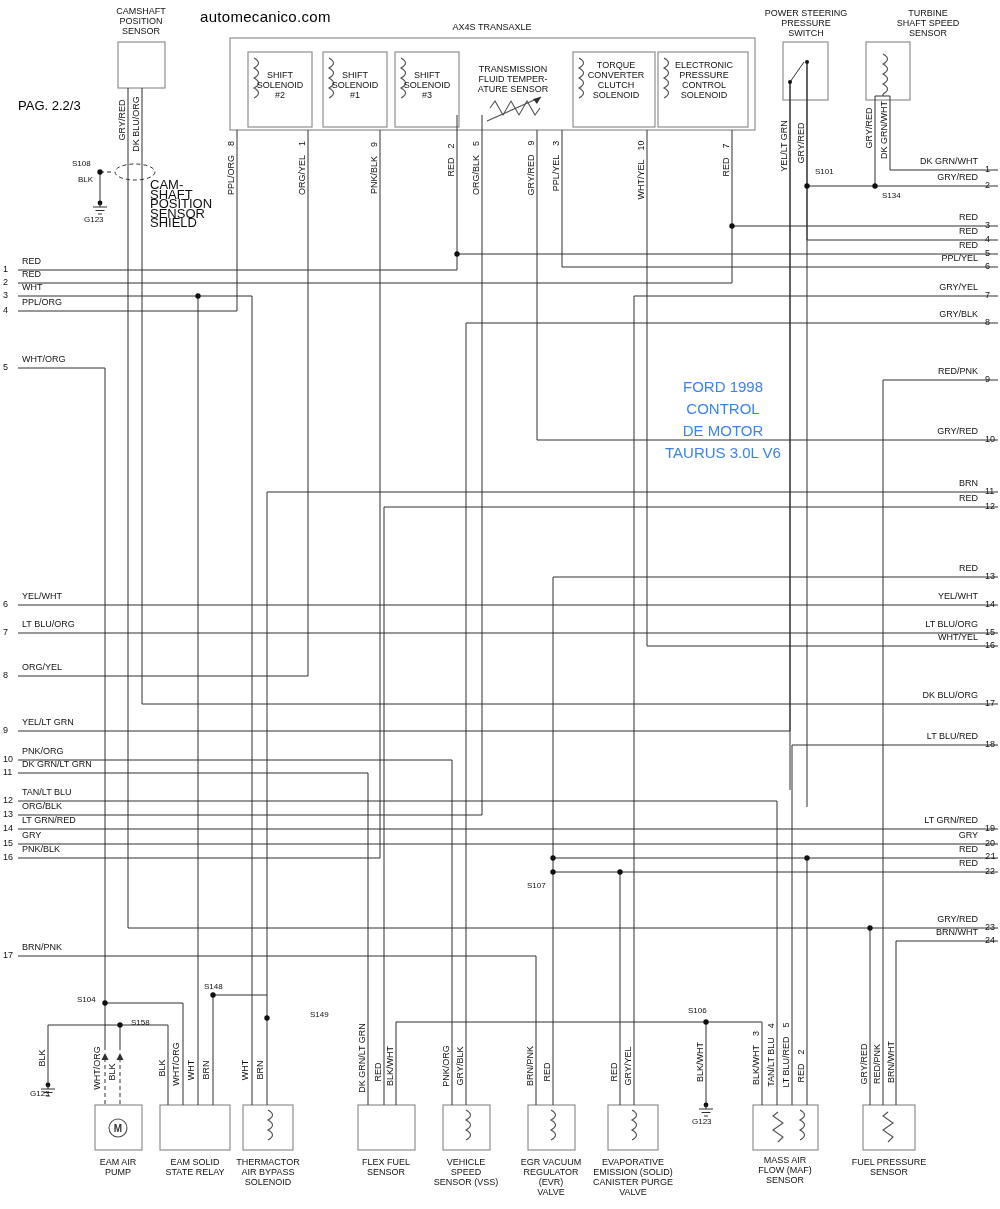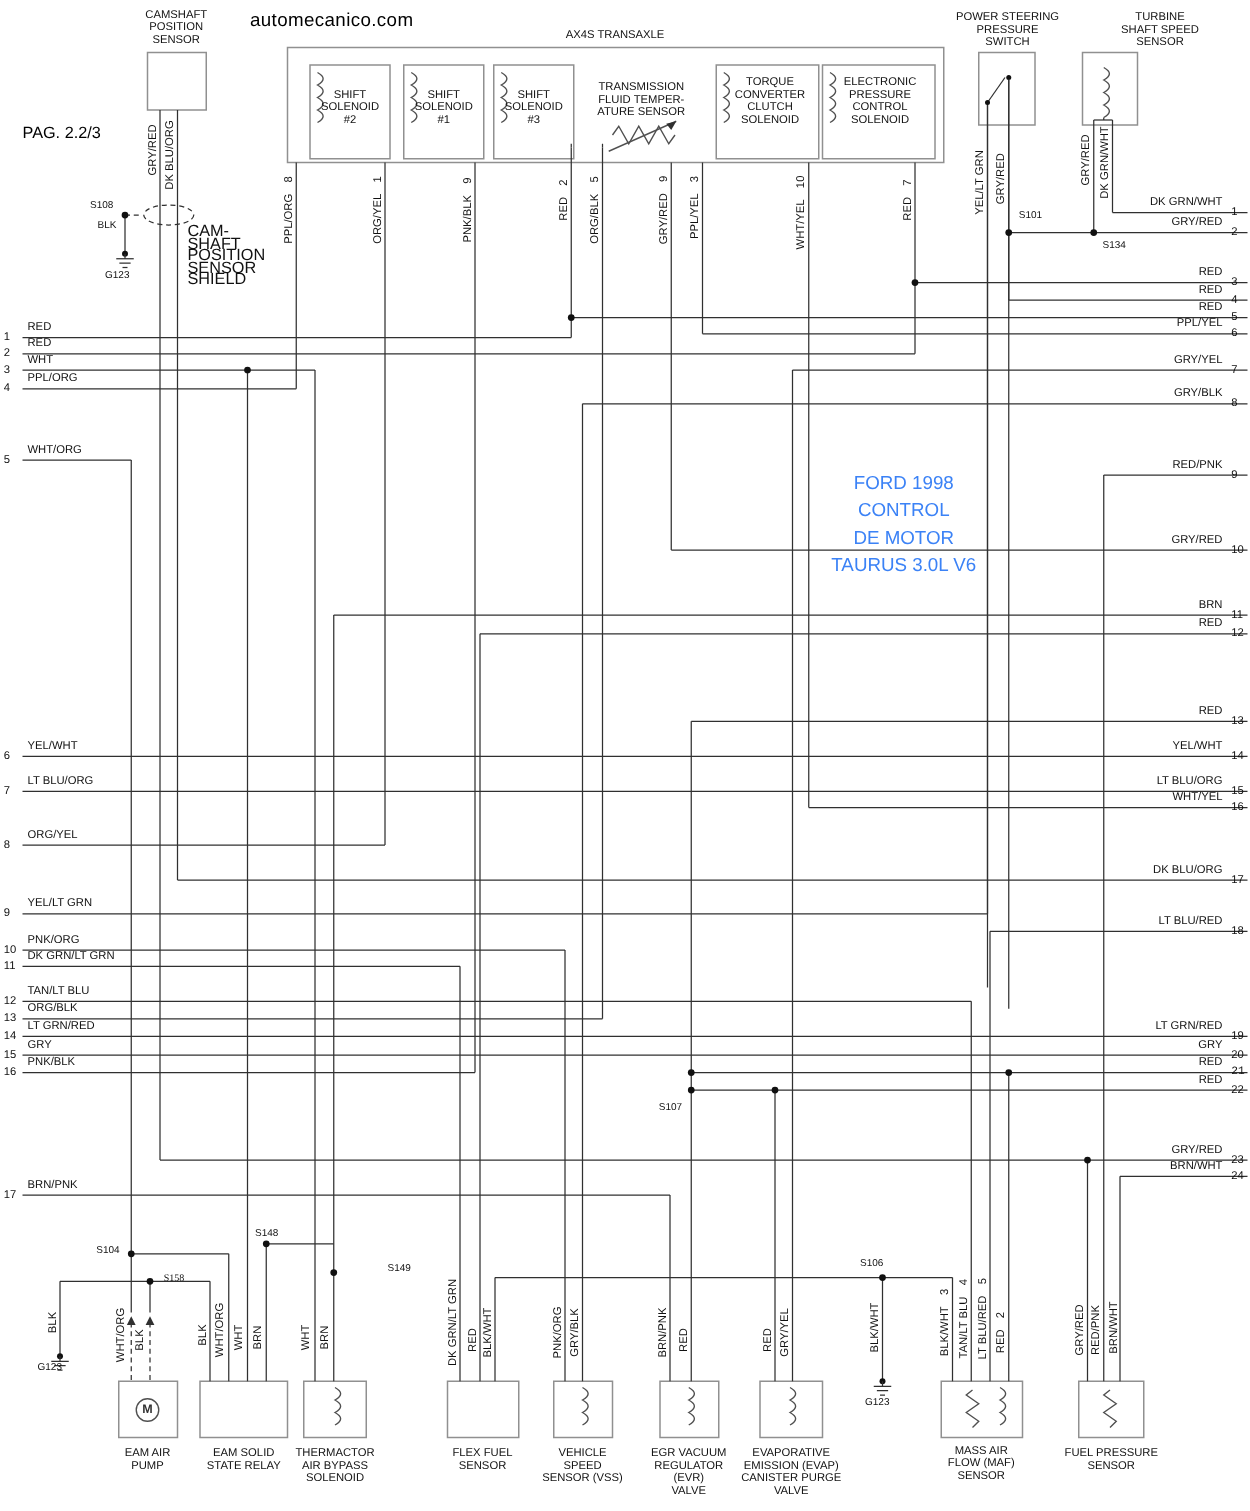--- a/index.html
+++ b/index.html
@@ -341,21 +341,21 @@
       <div class="lbl rot" style="left: 864px; top: 1064px;"><span>GRY/RED</span><span class="pin"></span></div>
       <div class="lbl rot" style="left: 877px; top: 1064px;"><span>RED/PNK</span><span class="pin"></span></div>
       <div class="lbl rot" style="left: 891px; top: 1062px;"><span>BRN/WHT</span><span class="pin"></span></div>
       <div class="lbl splice" style="left: 72px; top: 160px;">S108</div>
       <div class="lbl splice" style="left: 78px; top: 176px;">BLK</div>
       <div class="lbl splice" style="left: 84px; top: 216px;">G123</div>
       <div class="lbl splice" style="left: 815px; top: 168px;">S101</div>
       <div class="lbl splice" style="left: 882px; top: 192px;">S134</div>
       <div class="lbl splice" style="left: 527px; top: 882px;">S107</div>
       <div class="lbl splice" style="left: 77px; top: 996px;">S104</div>
-      <div class="lbl splice" style="left: 131px; top: 1019px; font-family: Liberation Serif, serif;">S158</div>
+      <div class="lbl splice" style="left: 131px; top: 1019px;">S158</div>
       <div class="lbl splice" style="left: 204px; top: 983px;">S148</div>
       <div class="lbl splice" style="left: 274px; top: 1011px; margin-left: 36px;">S149</div>
       <div class="lbl splice" style="left: 688px; top: 1007px;">S106</div>
       <div class="lbl splice" style="left: 30px; top: 1090px;">G123</div>
       <div class="lbl splice" style="left: 692px; top: 1118px;">G123</div>
       <div class="note" style="left: 150px; top: 180px;">
         <div class="">CAM-</div>
         <div class="">SHAFT</div>
         <div class="">POSITION</div>
         <div class="">SENSOR</div>
@@ -431,21 +431,21 @@
         <div class="">SENSOR (VSS)</div>
       </div>
       <div class="comp" style="left: 551px; top: 1157px;">
         <div class="">EGR VACUUM</div>
         <div class="">REGULATOR</div>
         <div class="">(EVR)</div>
         <div class="">VALVE</div>
       </div>
       <div class="comp" style="left: 633px; top: 1157px;">
         <div class="">EVAPORATIVE</div>
-        <div class="">EMISSION (EVAP)</div>
+        <div class="">EMISSION (SOLID)</div>
         <div class="">CANISTER PURGE</div>
         <div class="">VALVE</div>
       </div>
       <div class="comp" style="left: 785px; top: 1155px; text-align: center;">
         <div class="">MASS AIR</div>
         <div class="">FLOW (MAF)</div>
         <div class="">SENSOR</div>
       </div>
       <div class="comp" style="left: 889px; top: 1157px;">
         <div class="">FUEL PRESSURE</div>

